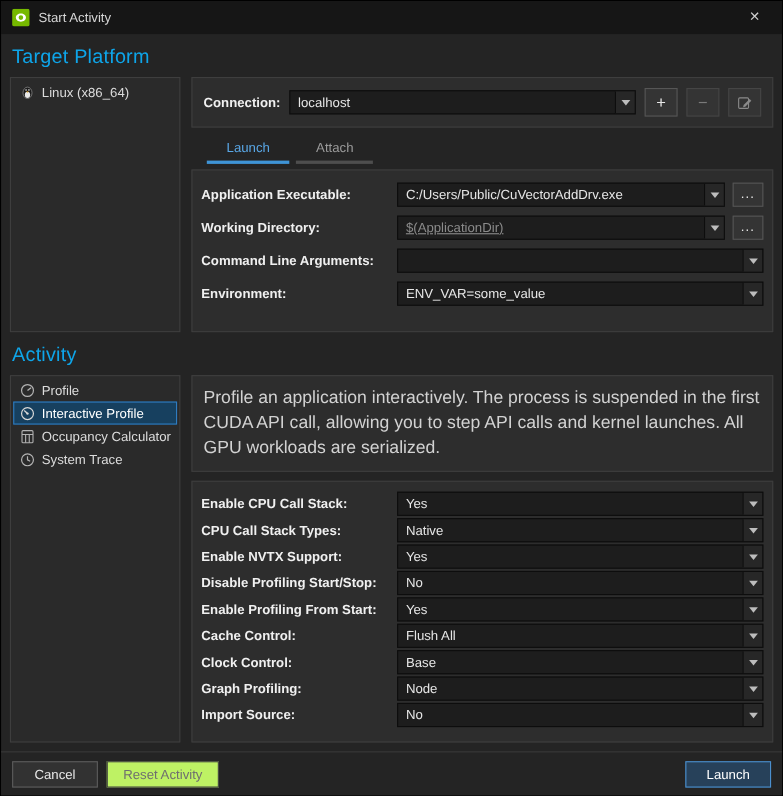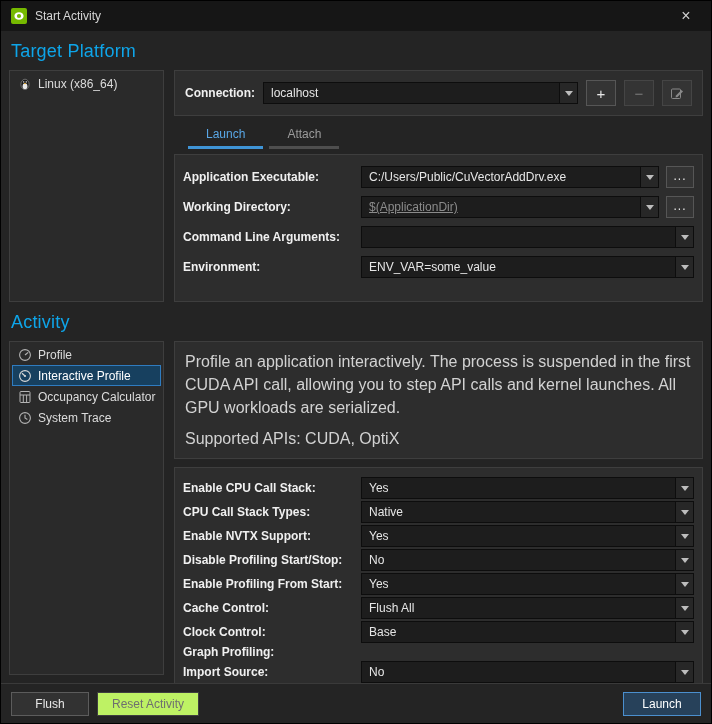--- a/index.html
+++ b/index.html
@@ -214,21 +214,20 @@
             </svg>
           </span>
           <span>System Trace</span>
         </div>
       </div>
 
       <div class="right-col">
 
         <div class="group desc-box">
           <div>Profile an application interactively. The process is suspended in the first CUDA API call, allowing you to step API calls and kernel launches. All GPU workloads are serialized.</div>
-          <div class="supported">Supported APIs: CUDA, OptiX</div>
         </div>
 
         <div class="group options">
 
           <div class="field-row">
             <span class="flabel">Enable CPU Call Stack:</span>
             <div class="combo">
               <span class="value">Yes</span>
               <span class="arrow"></span>
             </div>
@@ -277,34 +276,38 @@
           <div class="field-row">
             <span class="flabel">Clock Control:</span>
             <div class="combo">
               <span class="value">Base</span>
               <span class="arrow"></span>
             </div>
           </div>
 
           <div class="field-row">
             <span class="flabel">Graph Profiling:</span>
+            <div class="combo">
+              <span class="value">Node</span>
+              <span class="arrow"></span>
+            </div>
           </div>
 
           <div class="field-row">
             <span class="flabel">Import Source:</span>
             <div class="combo">
               <span class="value">No</span>
               <span class="arrow"></span>
             </div>
           </div>
 
         </div>
       </div>
     </div>
   </div>
 
   <div class="footer">
-    <div class="btn">Flush</div>
+    <div class="btn">Cancel</div>
     <div class="btn disabled">Reset Activity</div>
     <div class="btn primary">Launch</div>
   </div>
 
 </div>
 
 </body></html>

